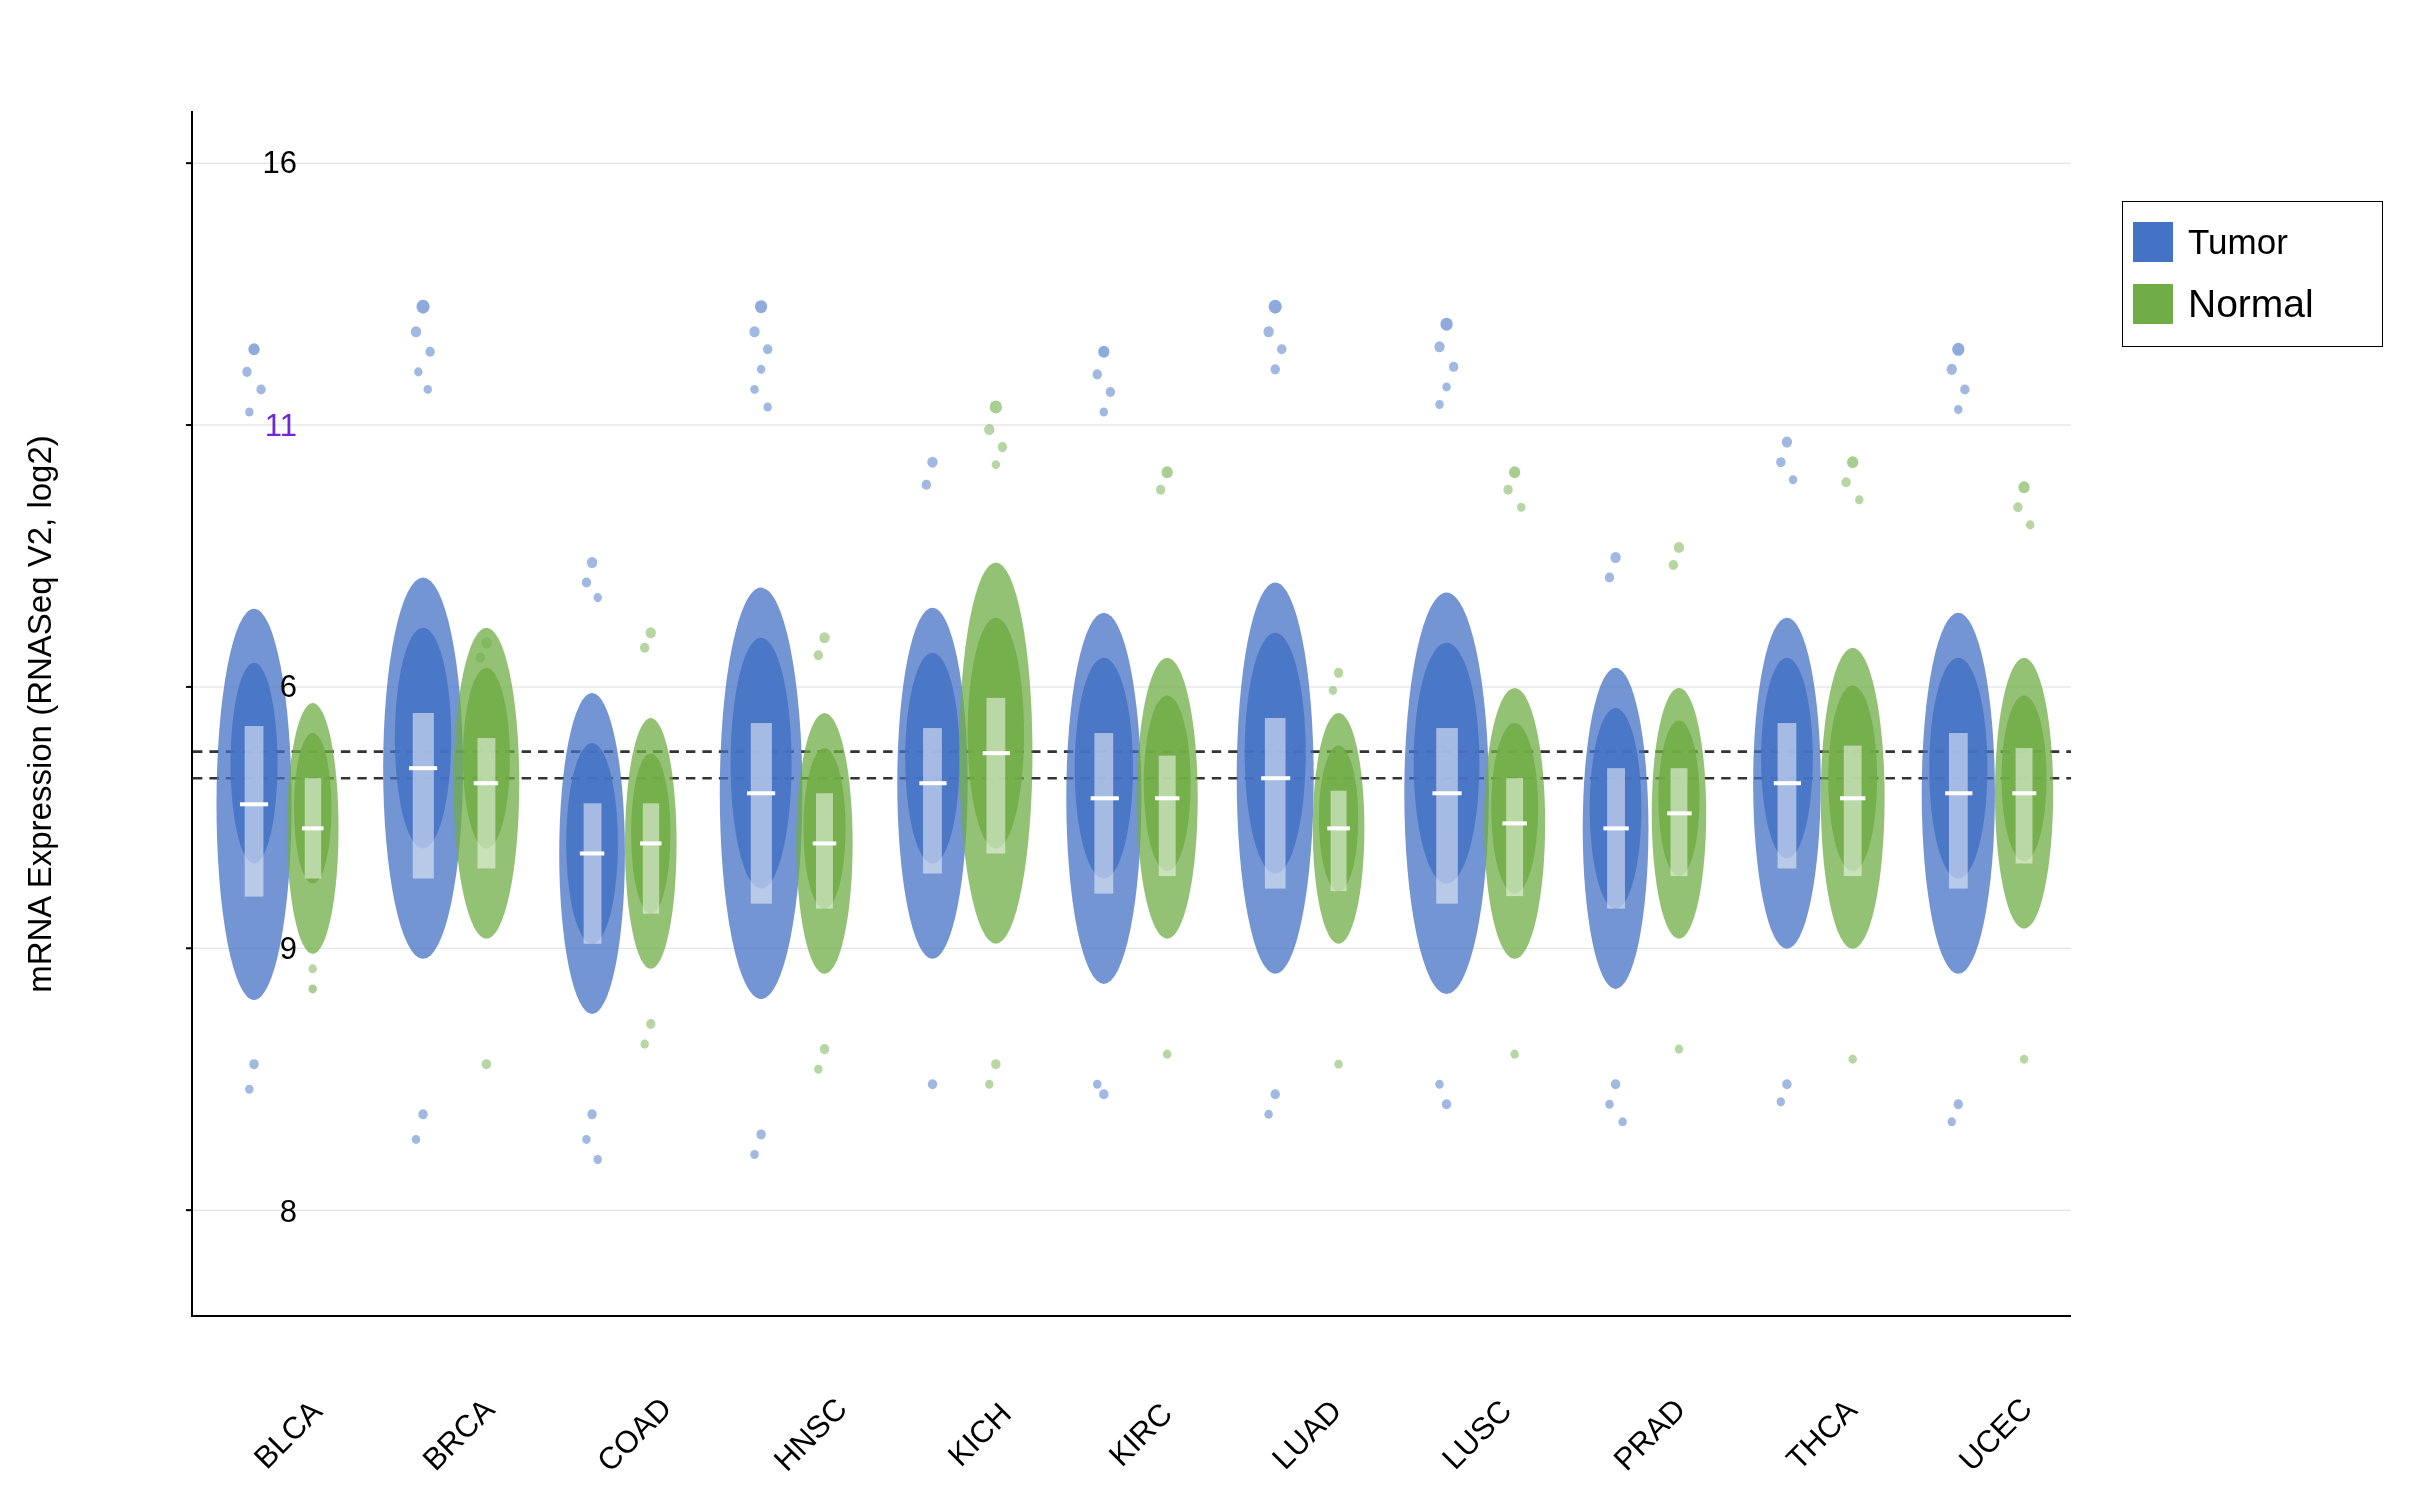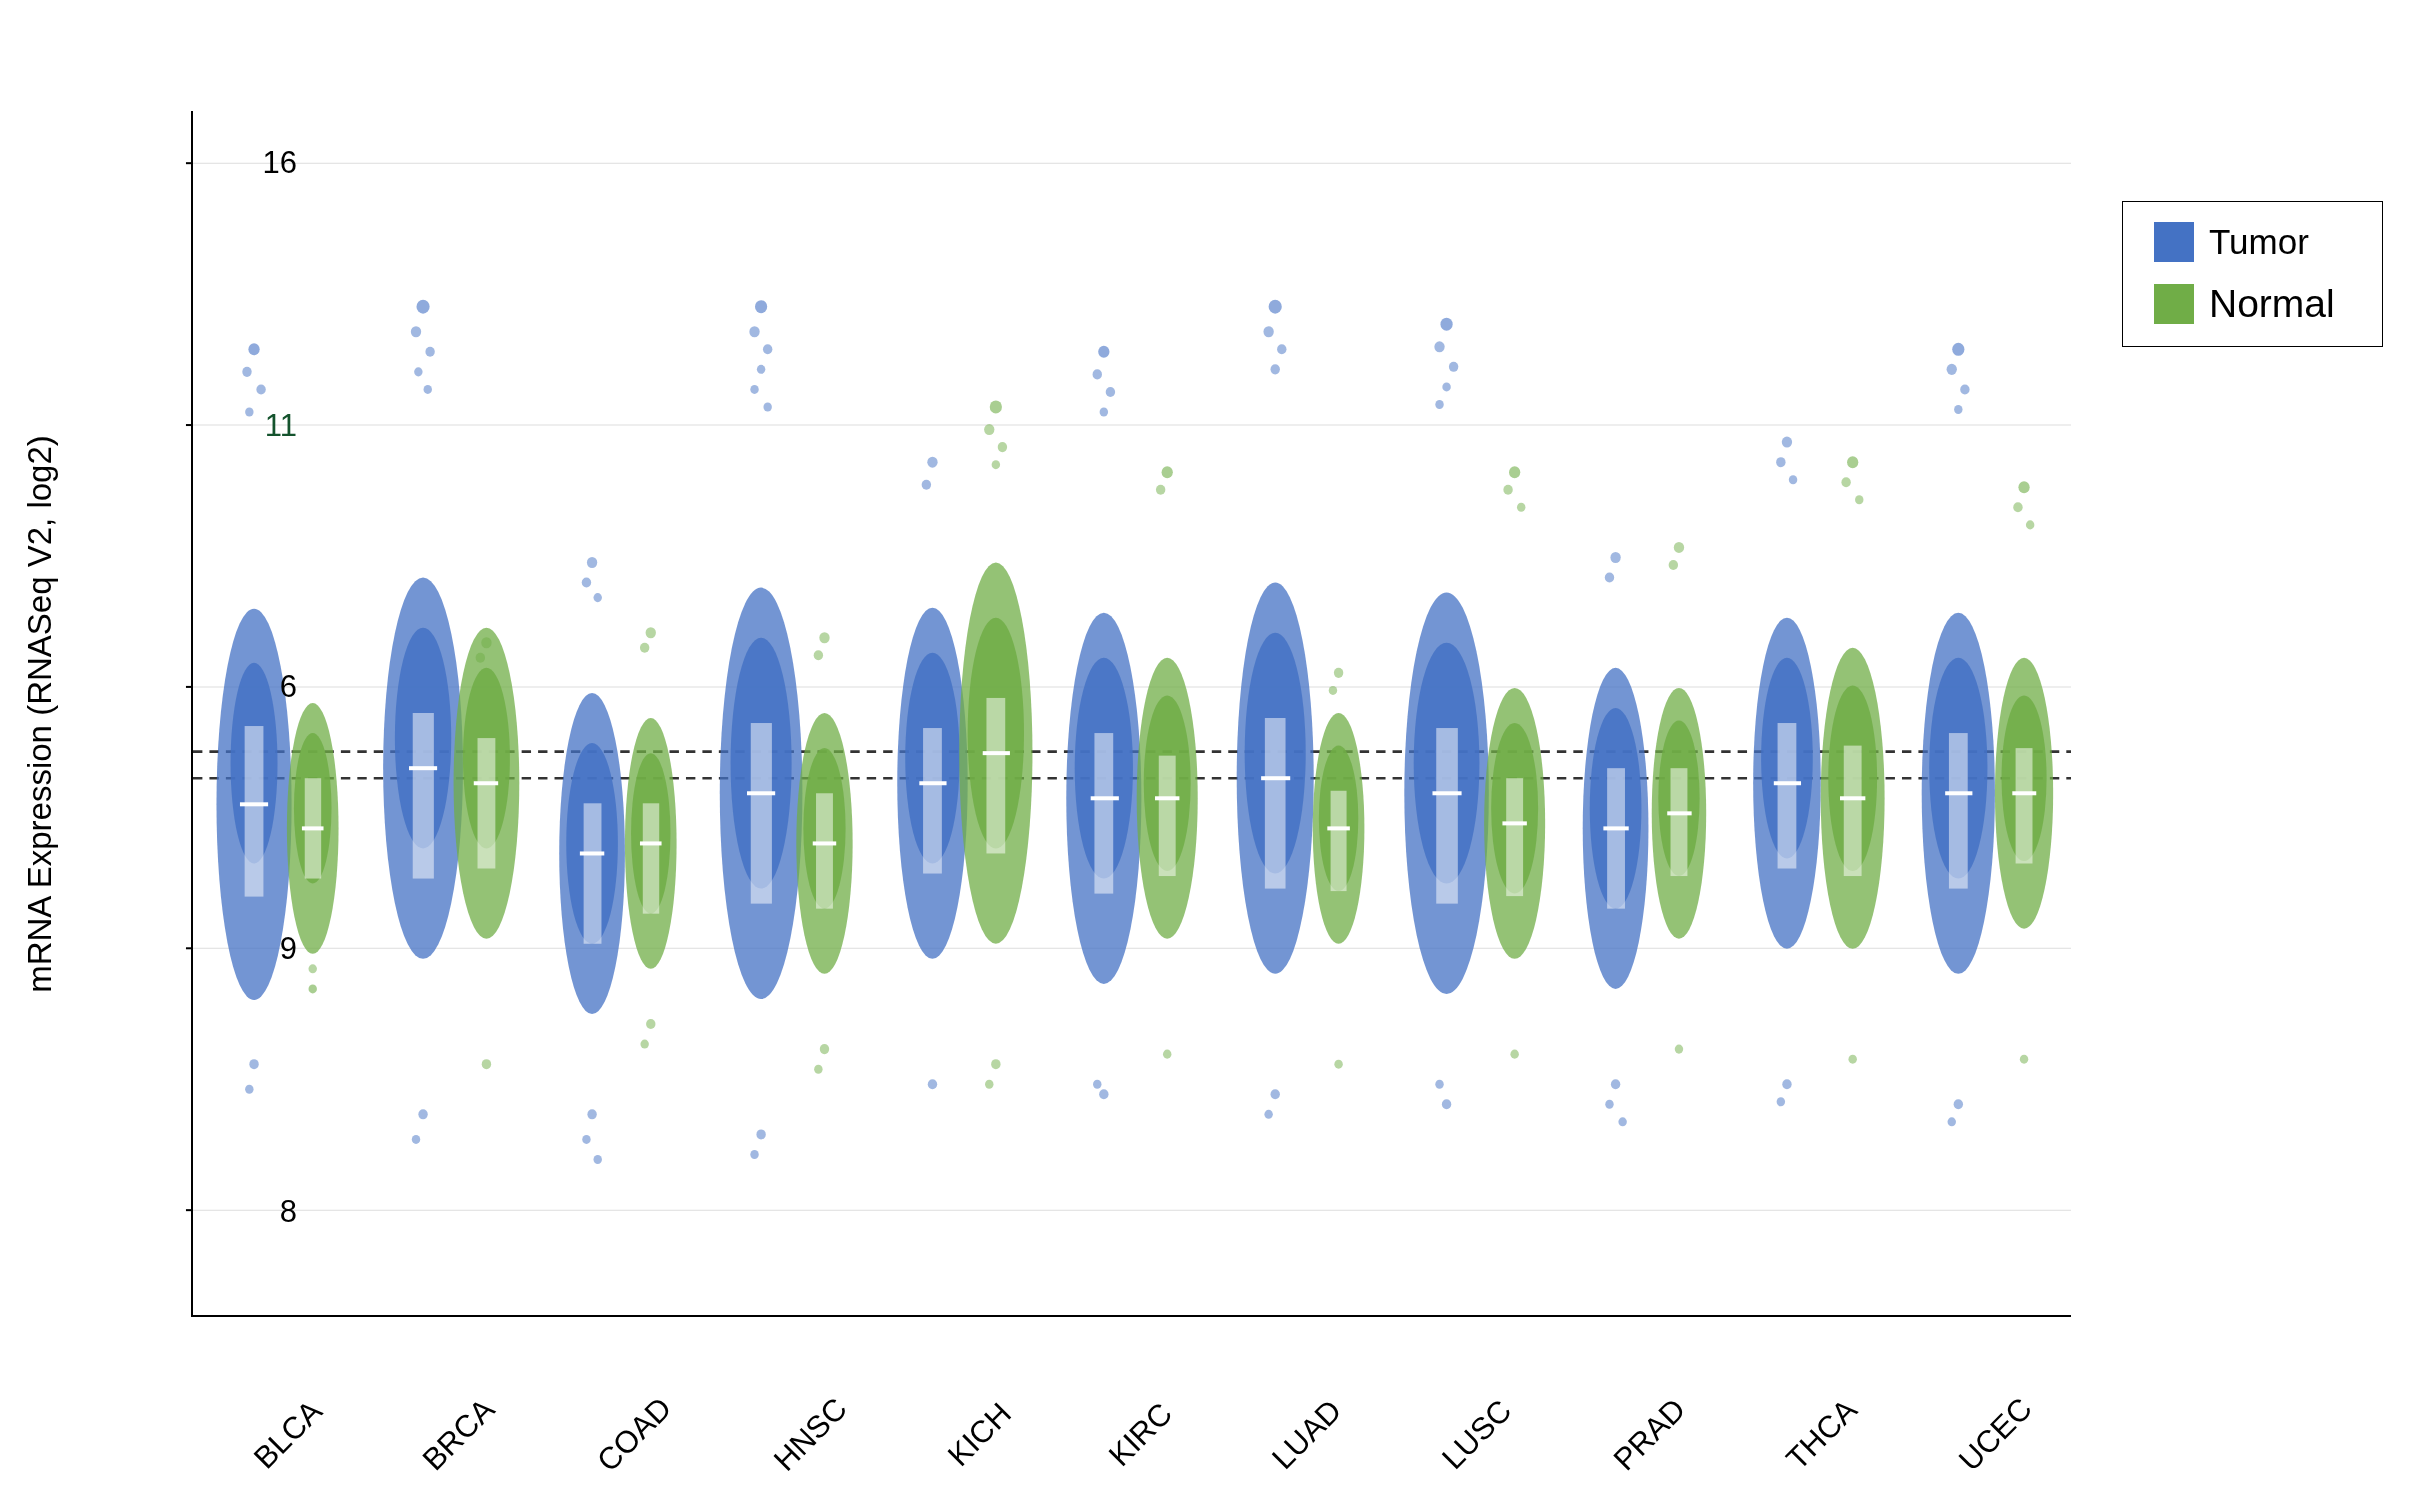--- a/index.html
+++ b/index.html
@@ -51,21 +51,21 @@
       white-space: nowrap;
       font-size: 33px;
       color: #000;
     }
     .legend {
       position: absolute;
       top: 201px;
       right: 30px;
       width: 261px;
       border: 1.5px solid #000;
-      padding: 20px 31px;
+      padding: 20px 10px;
       background: #fff;
     }
     .legend-item {
       display: flex;
       align-items: center;
       margin-bottom: 20px;
       font-size: 35px;
     }
     .legend-item:last-child { margin-bottom: 0; }
     .legend-swatch {
@@ -376,21 +376,21 @@
       <line x1="-15" y1="1148" x2="0" y2="1148" stroke="#000" stroke-width="4"></line>
       <line x1="-15" y1="626" x2="0" y2="626" stroke="#000" stroke-width="4"></line>
       <line x1="-15" y1="104" x2="0" y2="104" stroke="#000" stroke-width="4"></line>
     </svg>
   </div>
 
   <div style="position:absolute; top:111px; left:121px; right:0; bottom:191px;">
 
     <div style="position:absolute; top:4.3%; right:calc(100% - 191px + 15px); font-size:31px; color:#000; transform:translateY(-50%);">16</div>
 
-    <div style="position:absolute; top:26.1%; right:calc(100% - 191px + 15px); font-size:31px; color:#14532d; transform:translateY(-50%);">11</div>
+    <div style="position:absolute; top:26.1%; right:calc(100% - 191px + 15px); font-size:31px; color:#6d28d9; transform:translateY(-50%);">11</div>
 
     <div style="position:absolute; top:47.8%; right:calc(100% - 191px + 15px); font-size:31px; color:#000; transform:translateY(-50%);">6</div>
 
     <div style="position:absolute; top:69.5%; right:calc(100% - 191px + 15px); font-size:31px; color:#000; transform:translateY(-50%);">9</div>
 
     <div style="position:absolute; top:91.3%; right:calc(100% - 191px + 15px); font-size:31px; color:#000; transform:translateY(-50%);">8</div>
   </div>
 
   <div style="position:absolute; bottom:50px; left:191px; right:342px; display:flex; justify-content:space-around; align-items:flex-start;">
     <div style="font-size:31px; color:#000; transform:rotate(-45deg); transform-origin:top center; margin-top:5px;">BLCA</div>

